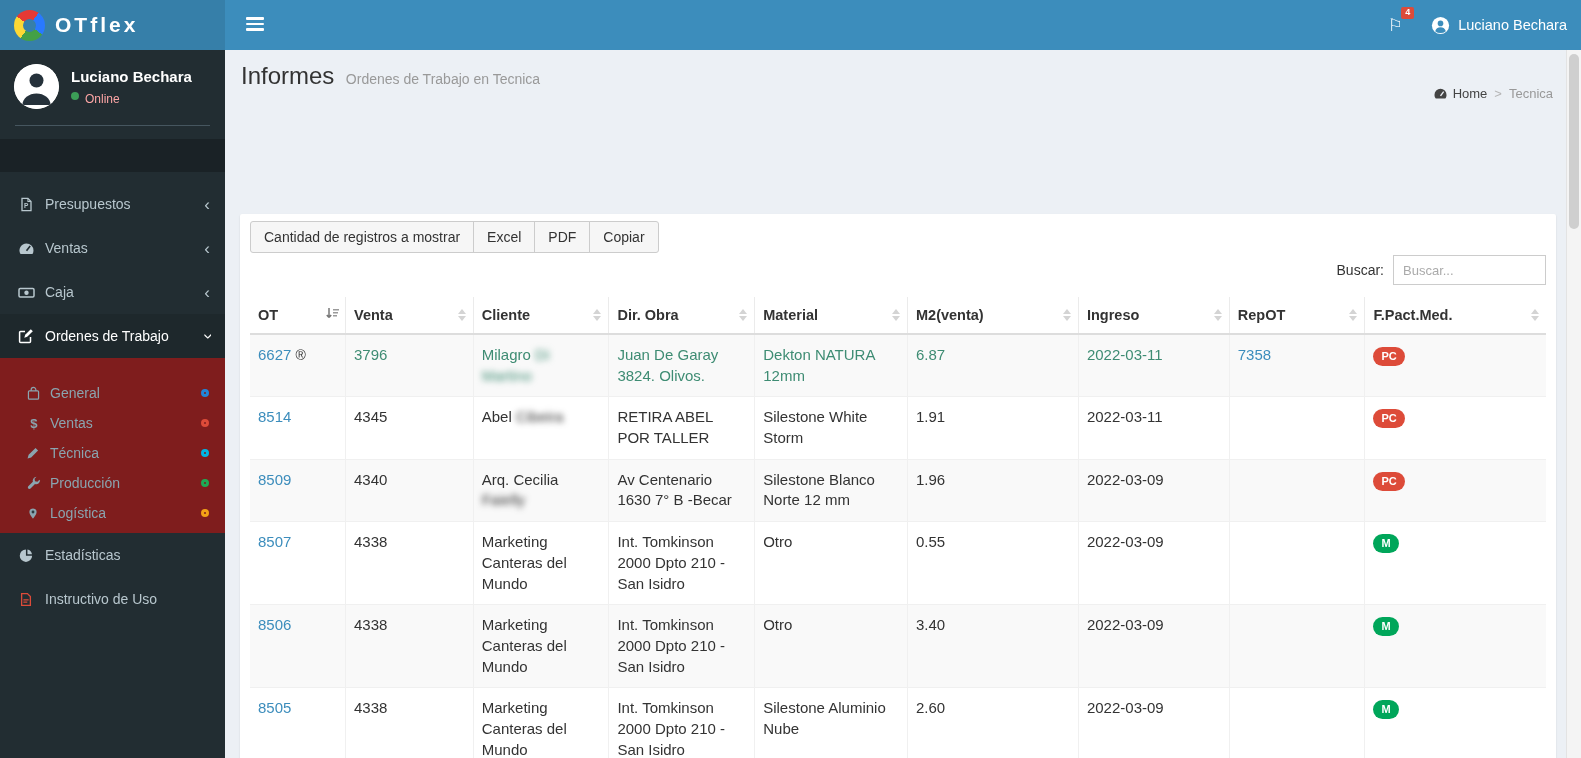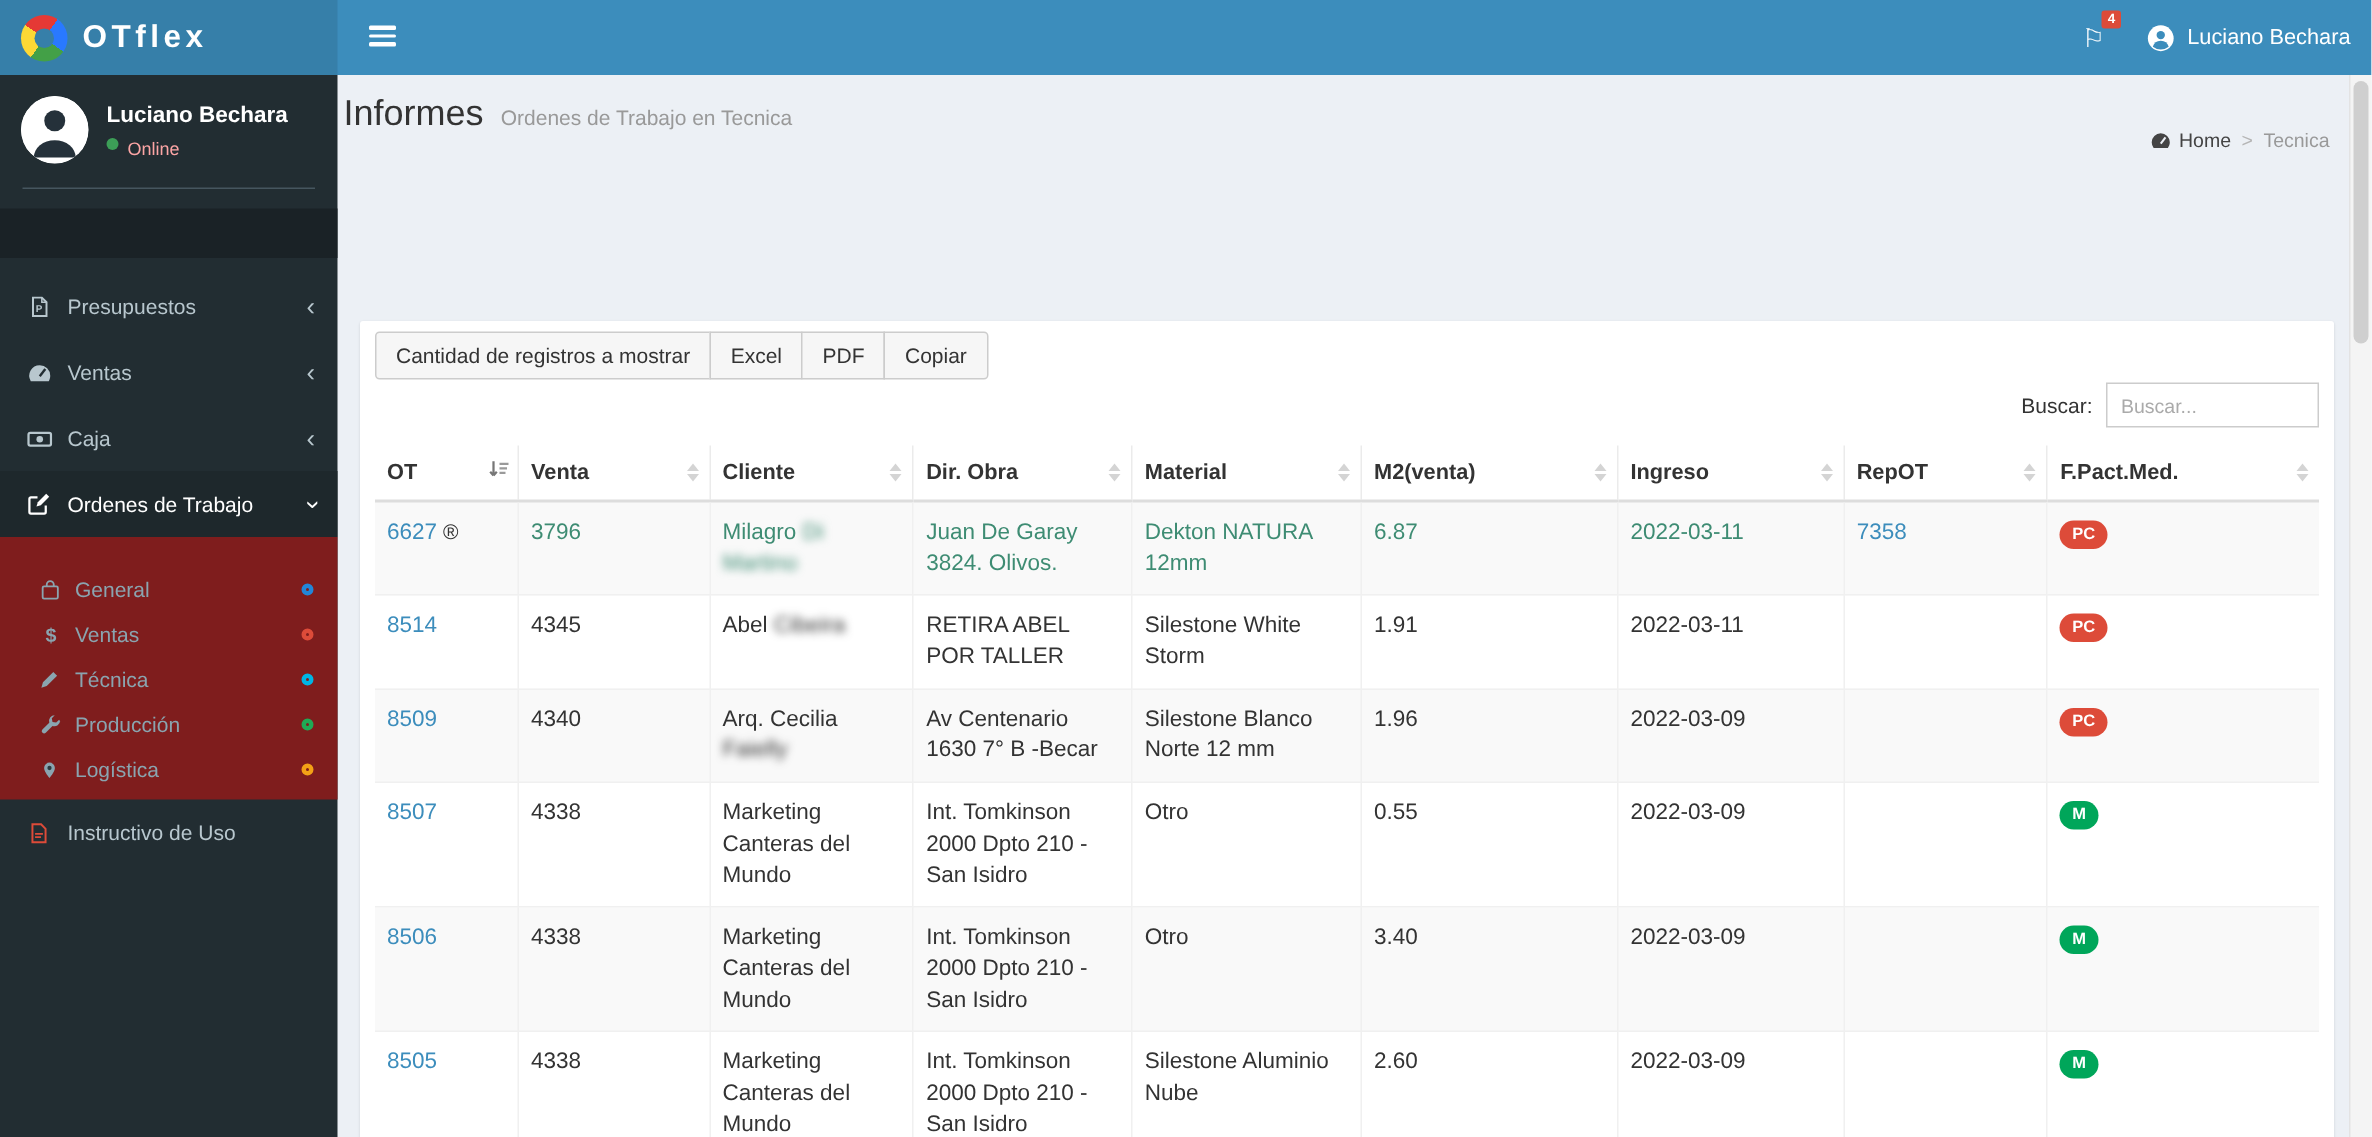--- a/index.html
+++ b/index.html
@@ -45,21 +45,21 @@
   .chev { margin-left: auto; font-size: 17px; line-height: 1; display: inline-block; }
   .chev.down { transform: rotate(-90deg); }
   .submenu { background: #7f1d1d; padding: 20px 0 5px; }
   .submenu-item { display: flex; align-items: center; height: 30px; padding: 0 16px 0 23px;
     color: #8aa4af; font-size: 14px; cursor: pointer; }
   .submenu-item .mi-icon { width: 20px; margin-right: 7px; }
   .ring { margin-left: auto; width: 8px; height: 8px; border-radius: 50%; border: 3px solid; flex: none; }
 
   
   .content { position: absolute; left: 225px; top: 50px; right: 0; bottom: 0; overflow: hidden; }
-  .content-header { position: absolute; left: 4px; top: 12px; }
+  .content-header { position: absolute; left: 16px; top: 12px; }
   .page-title { font-size: 24px; color: #333; font-weight: normal; }
   .page-subtitle { font-size: 14px; color: #999; margin-left: 7px; }
   .breadcrumb { position: absolute; right: 28px; top: 36px; font-size: 13px; color: #444;
     display: flex; align-items: center; gap: 7px; }
   .breadcrumb .sep { color: #b5b5b5; }
   .breadcrumb-current { color: #999; }
   .breadcrumb-home { color: #444; display: flex; align-items: center; gap: 5px; cursor: pointer; }
 
   .filter-card { position: absolute; left: 15px; right: 25px; top: 65px; height: 97px; background: #fff;
     border-top: 3px solid #00c0ef; box-shadow: 0 1px 2px rgba(0,0,0,0.12); border-radius: 0 0 2px 2px;
@@ -74,21 +74,21 @@
 
   .table-card { position: absolute; left: 15px; right: 25px; top: 164px; height: 640px; background: #fff;
     box-shadow: 0 1px 2px rgba(0,0,0,0.12); border-radius: 2px; padding: 7px 10px 10px; }
   .toolbar-row { display: flex; }
   .dt-button { height: 32px; padding: 0 13px; font-size: 14px; color: #333; background: #f6f6f6;
     border: 1px solid #ccc; margin-left: -1px; cursor: pointer; font-family: inherit; }
   .dt-button:first-child { border-radius: 3px 0 0 3px; margin-left: 0; }
   .dt-button:last-child { border-radius: 0 3px 3px 0; }
   .search-row { display: flex; justify-content: flex-end; align-items: center; margin-top: 2px; gap: 9px;
     font-size: 14px; color: #333; }
-  .search-input { width: 142px; height: 30px; border: 1px solid #ccc; padding: 4px 9px; font-size: 13px;
+  .search-input { width: 153px; height: 30px; border: 1px solid #ccc; padding: 4px 9px; font-size: 13px;
     color: #555; font-family: inherit; outline: none; }
   .search-input::placeholder { color: #aaa; }
 
   table { width: 100%; border-collapse: collapse; margin-top: 12px; table-layout: fixed; }
   th { font-size: 14.5px; font-weight: bold; color: #333; text-align: left; padding: 10px 8px;
     border-bottom: 2px solid #ddd; border-left: 1px solid #ebebeb; border-right: 1px solid #ebebeb;
     position: relative; cursor: pointer; }
   th:first-child { border-left: none; }  th:last-child { border-right: none; }
   .sort-arrows { position: absolute; right: 7px; top: 50%; transform: translateY(-50%);
     display: flex; flex-direction: column; gap: 2px; }
@@ -247,20 +247,29 @@
             <svg width="12" height="15" viewBox="0 0 16 16">
               <path d="M8 1.2A4.8 4.8 0 0 1 12.8 6c0 3.5-4.8 8.8-4.8 8.8S3.2 9.5 3.2 6A4.8 4.8 0 0 1 8 1.2z" fill="currentColor"></path>
               <circle cx="8" cy="6" r="1.9" fill="#2c3b41"></circle>
             </svg>
           </span>
           <span class="mi-label">Logística</span>
           <span class="ring" style="border-color:#f3a116"></span>
         </a>
       </div>
       <a class="menu-item">
+        <span class="mi-icon">
+          <svg width="15" height="15" viewBox="0 0 16 16">
+            <path d="M7.4 8.2V1.6a6.6 6.6 0 1 0 6.6 6.6H7.4z" fill="currentColor"></path>
+            <path d="M9 6.6V1.7a6.6 6.6 0 0 1 4.9 4.9H9z" fill="currentColor"></path>
+          </svg>
+        </span>
+        <span class="mi-label">Estadísticas</span>
+      </a>
+      <a class="menu-item">
         <span class="mi-icon" style="color:#dd4b39">
           <svg width="14" height="15" viewBox="0 0 16 16">
             <path d="M3 1.2h6.6l3.4 3.4v10.2H3z" fill="none" stroke="currentColor" stroke-width="1.5"></path>
             <path d="M5 8.5h6M5 11h4.5" stroke="currentColor" stroke-width="1.3"></path>
           </svg>
         </span>
         <span class="mi-label">Instructivo de Uso</span>
       </a>
     </div>
 </div>

